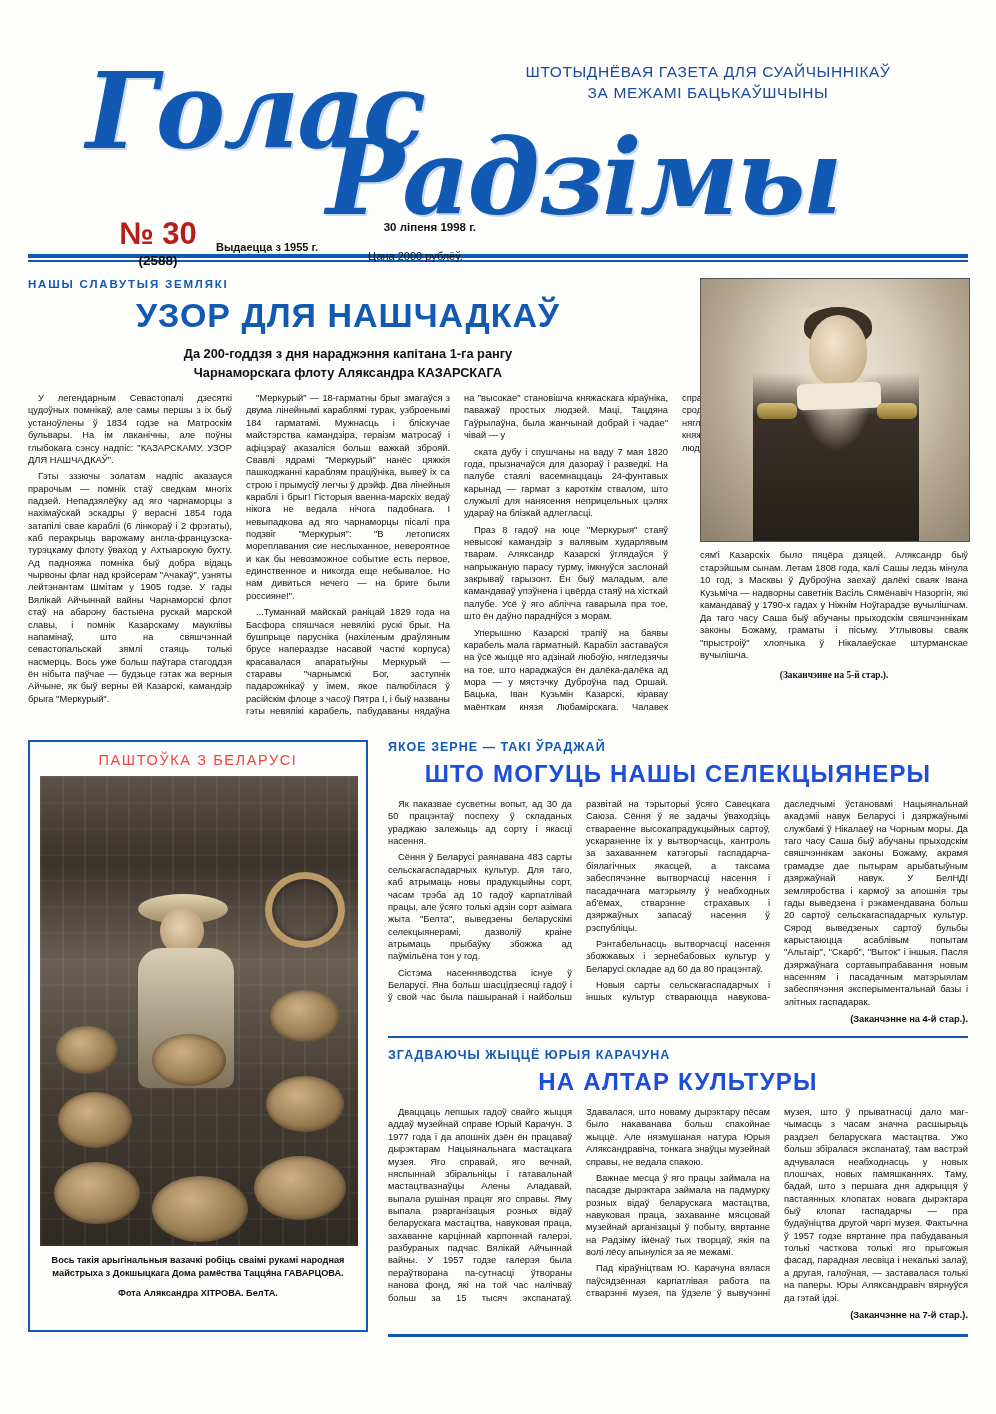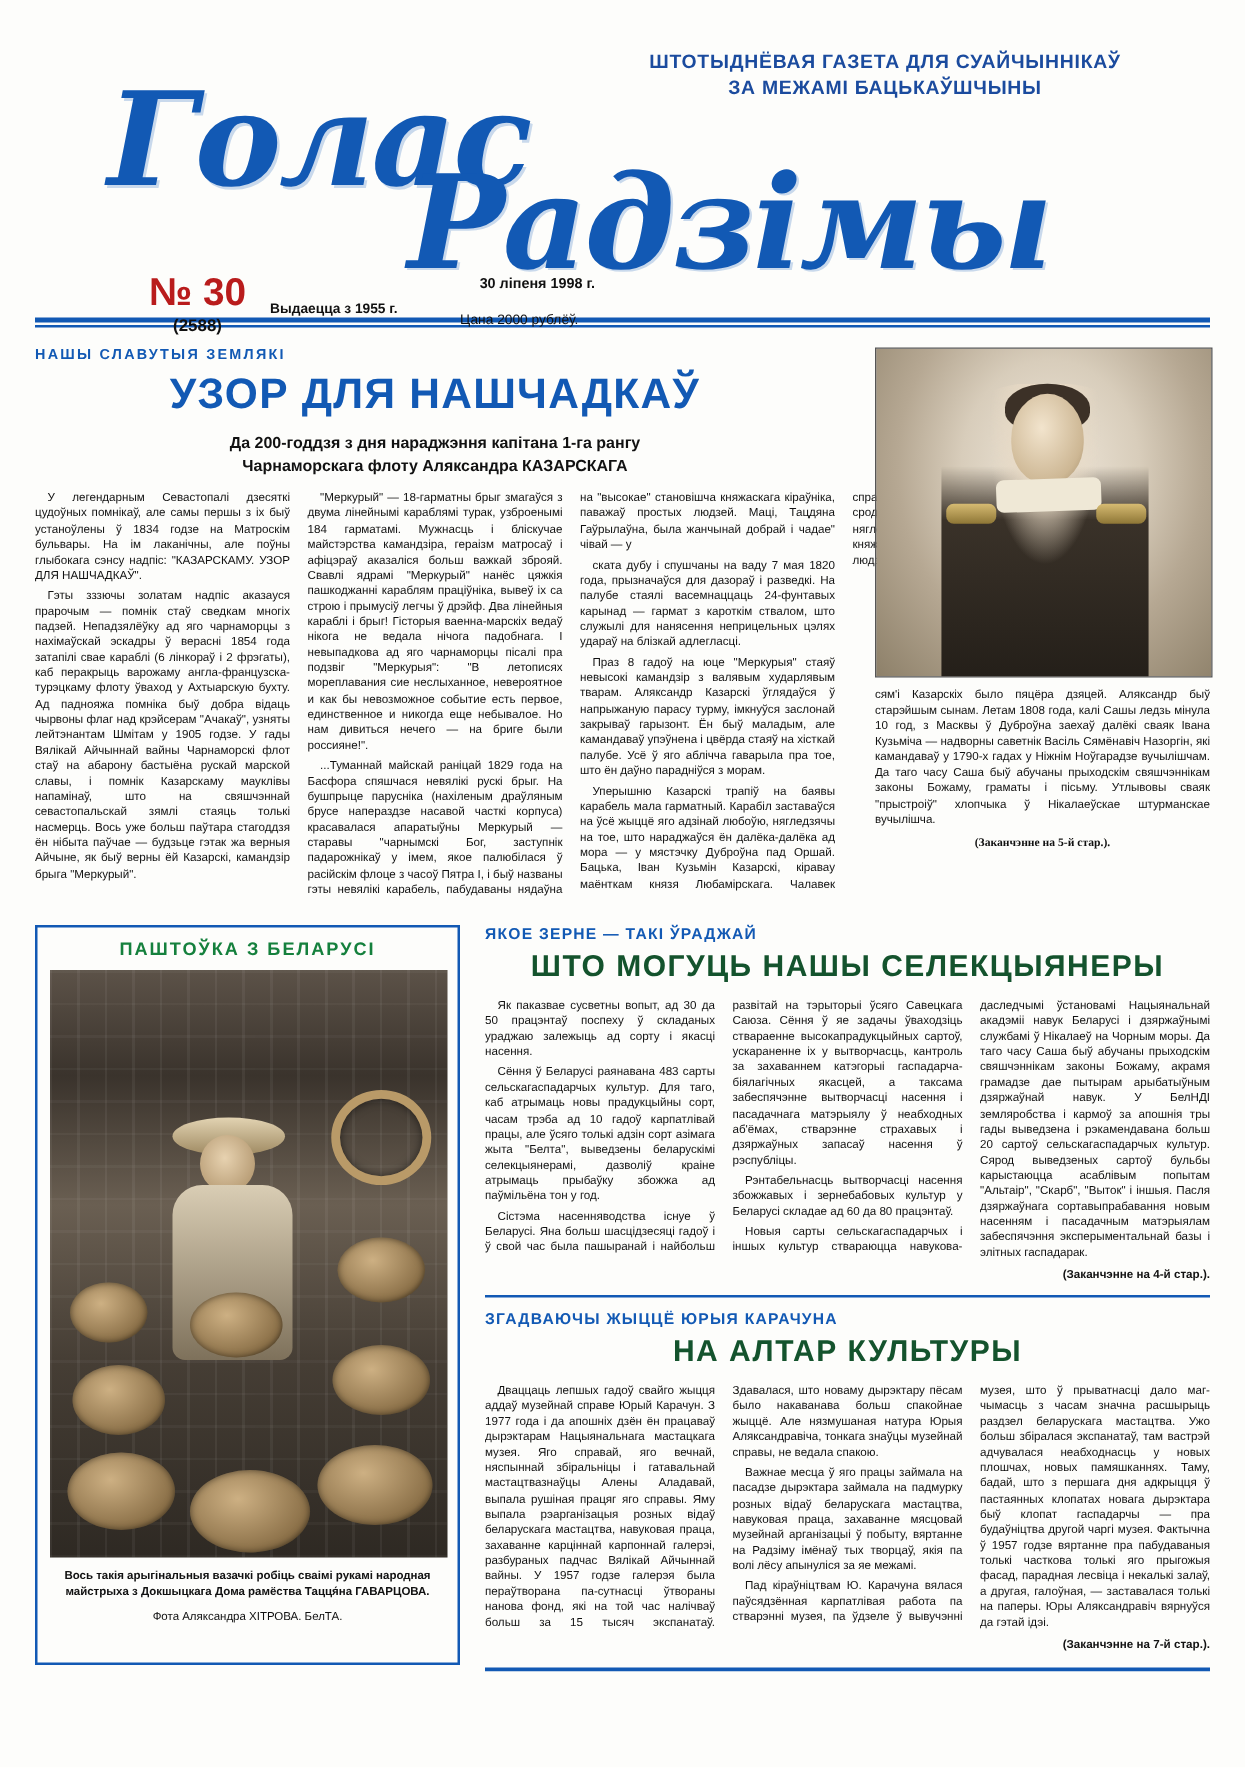--- a/index.html
+++ b/index.html
@@ -25,24 +25,24 @@
   }
 
   
   .masthead {
     position: relative;
     height: 248px;
   }
   .tagline {
     position: absolute;
     left: 420px;
-    top: 40px;
+    top: 62px;
     width: 520px;
     text-align: center;
-    font-weight: bold;
+    font-weight: normal;
     font-size: 15.5px;
     letter-spacing: 0.6px;
     color: #1b4b9e;
     line-height: 1.35;
   }
   .logo {
     position: absolute;
     left: 58px;
     top: 58px;
     width: 880px;
@@ -249,22 +249,22 @@
     position: absolute;
     left: 0;
     top: 0;
     width: 340px;
     border: 2px solid #1259b4;
     box-sizing: border-box;
     padding: 8px 10px 10px 10px;
     height: 592px;
   }
   .panel-title {
-    color: #15803d;
-    font-weight: bold;
+    color: #ef4444;
+    font-weight: normal;
     font-size: 14.5px;
     letter-spacing: 1.6px;
     text-align: center;
     margin: 2px 0 8px 0;
   }
   .photo {
     width: 318px;
     height: 470px;
     background:
       linear-gradient(180deg, #5c5248 0%, #3a332c 18%, #6a5f52 40%, #463e35 66%, #2e2923 100%);
@@ -314,40 +314,40 @@
   }
   .photo-caption {
     font-size: 9.2px;
     font-weight: bold;
     text-align: center;
     line-height: 1.4;
     margin-top: 8px;
   }
   .photo-credit {
     font-size: 9.2px;
-    font-weight: normal;
+    font-weight: bold;
     text-align: center;
     margin-top: 8px;
   }
 
   .right-area {
     position: absolute;
     left: 360px;
     top: 0;
     width: 580px;
   }
   .sec-kicker {
     color: #1259b4;
     font-weight: bold;
     font-size: 12.5px;
     letter-spacing: 1px;
     margin-bottom: 6px;
   }
   .sec-head {
-    color: #14532d;
+    color: #1d4ed8;
     font-weight: bold;
     font-size: 24px;
     letter-spacing: 1.2px;
     text-align: center;
     margin: 2px 0 10px 0;
   }
   .sec-cols {
     column-count: 3;
     column-gap: 14px;
     font-size: 9.3px;

